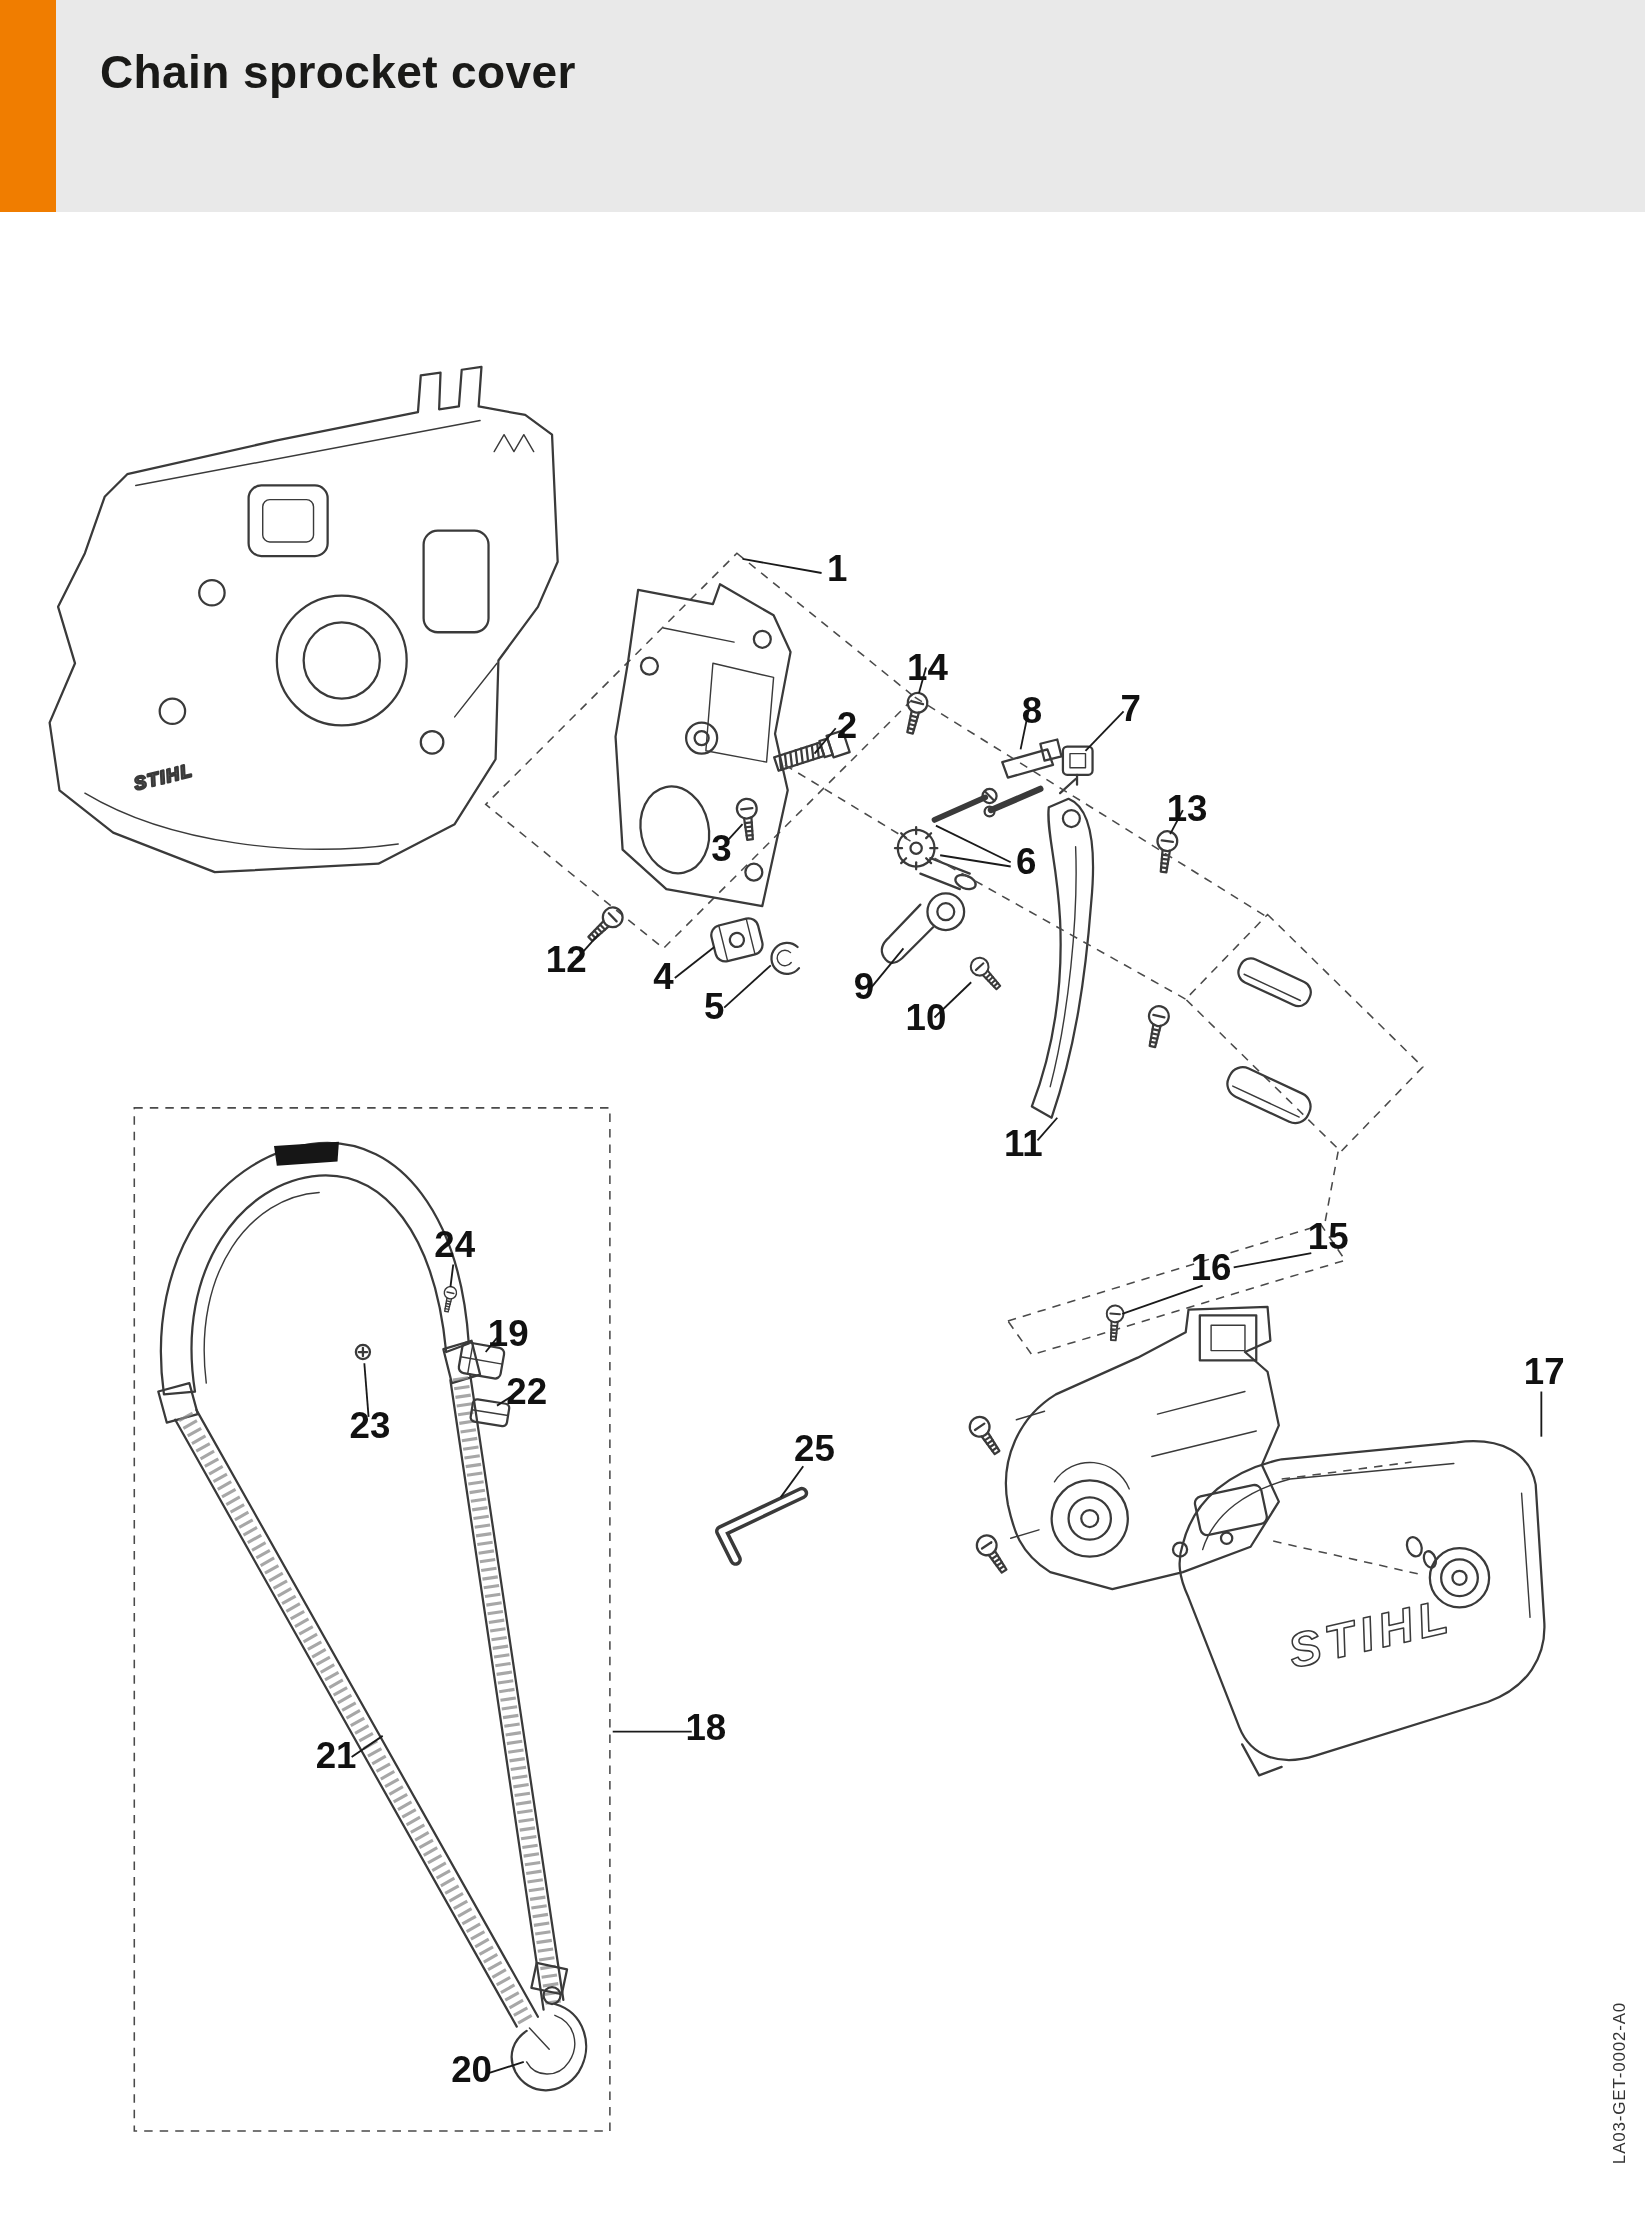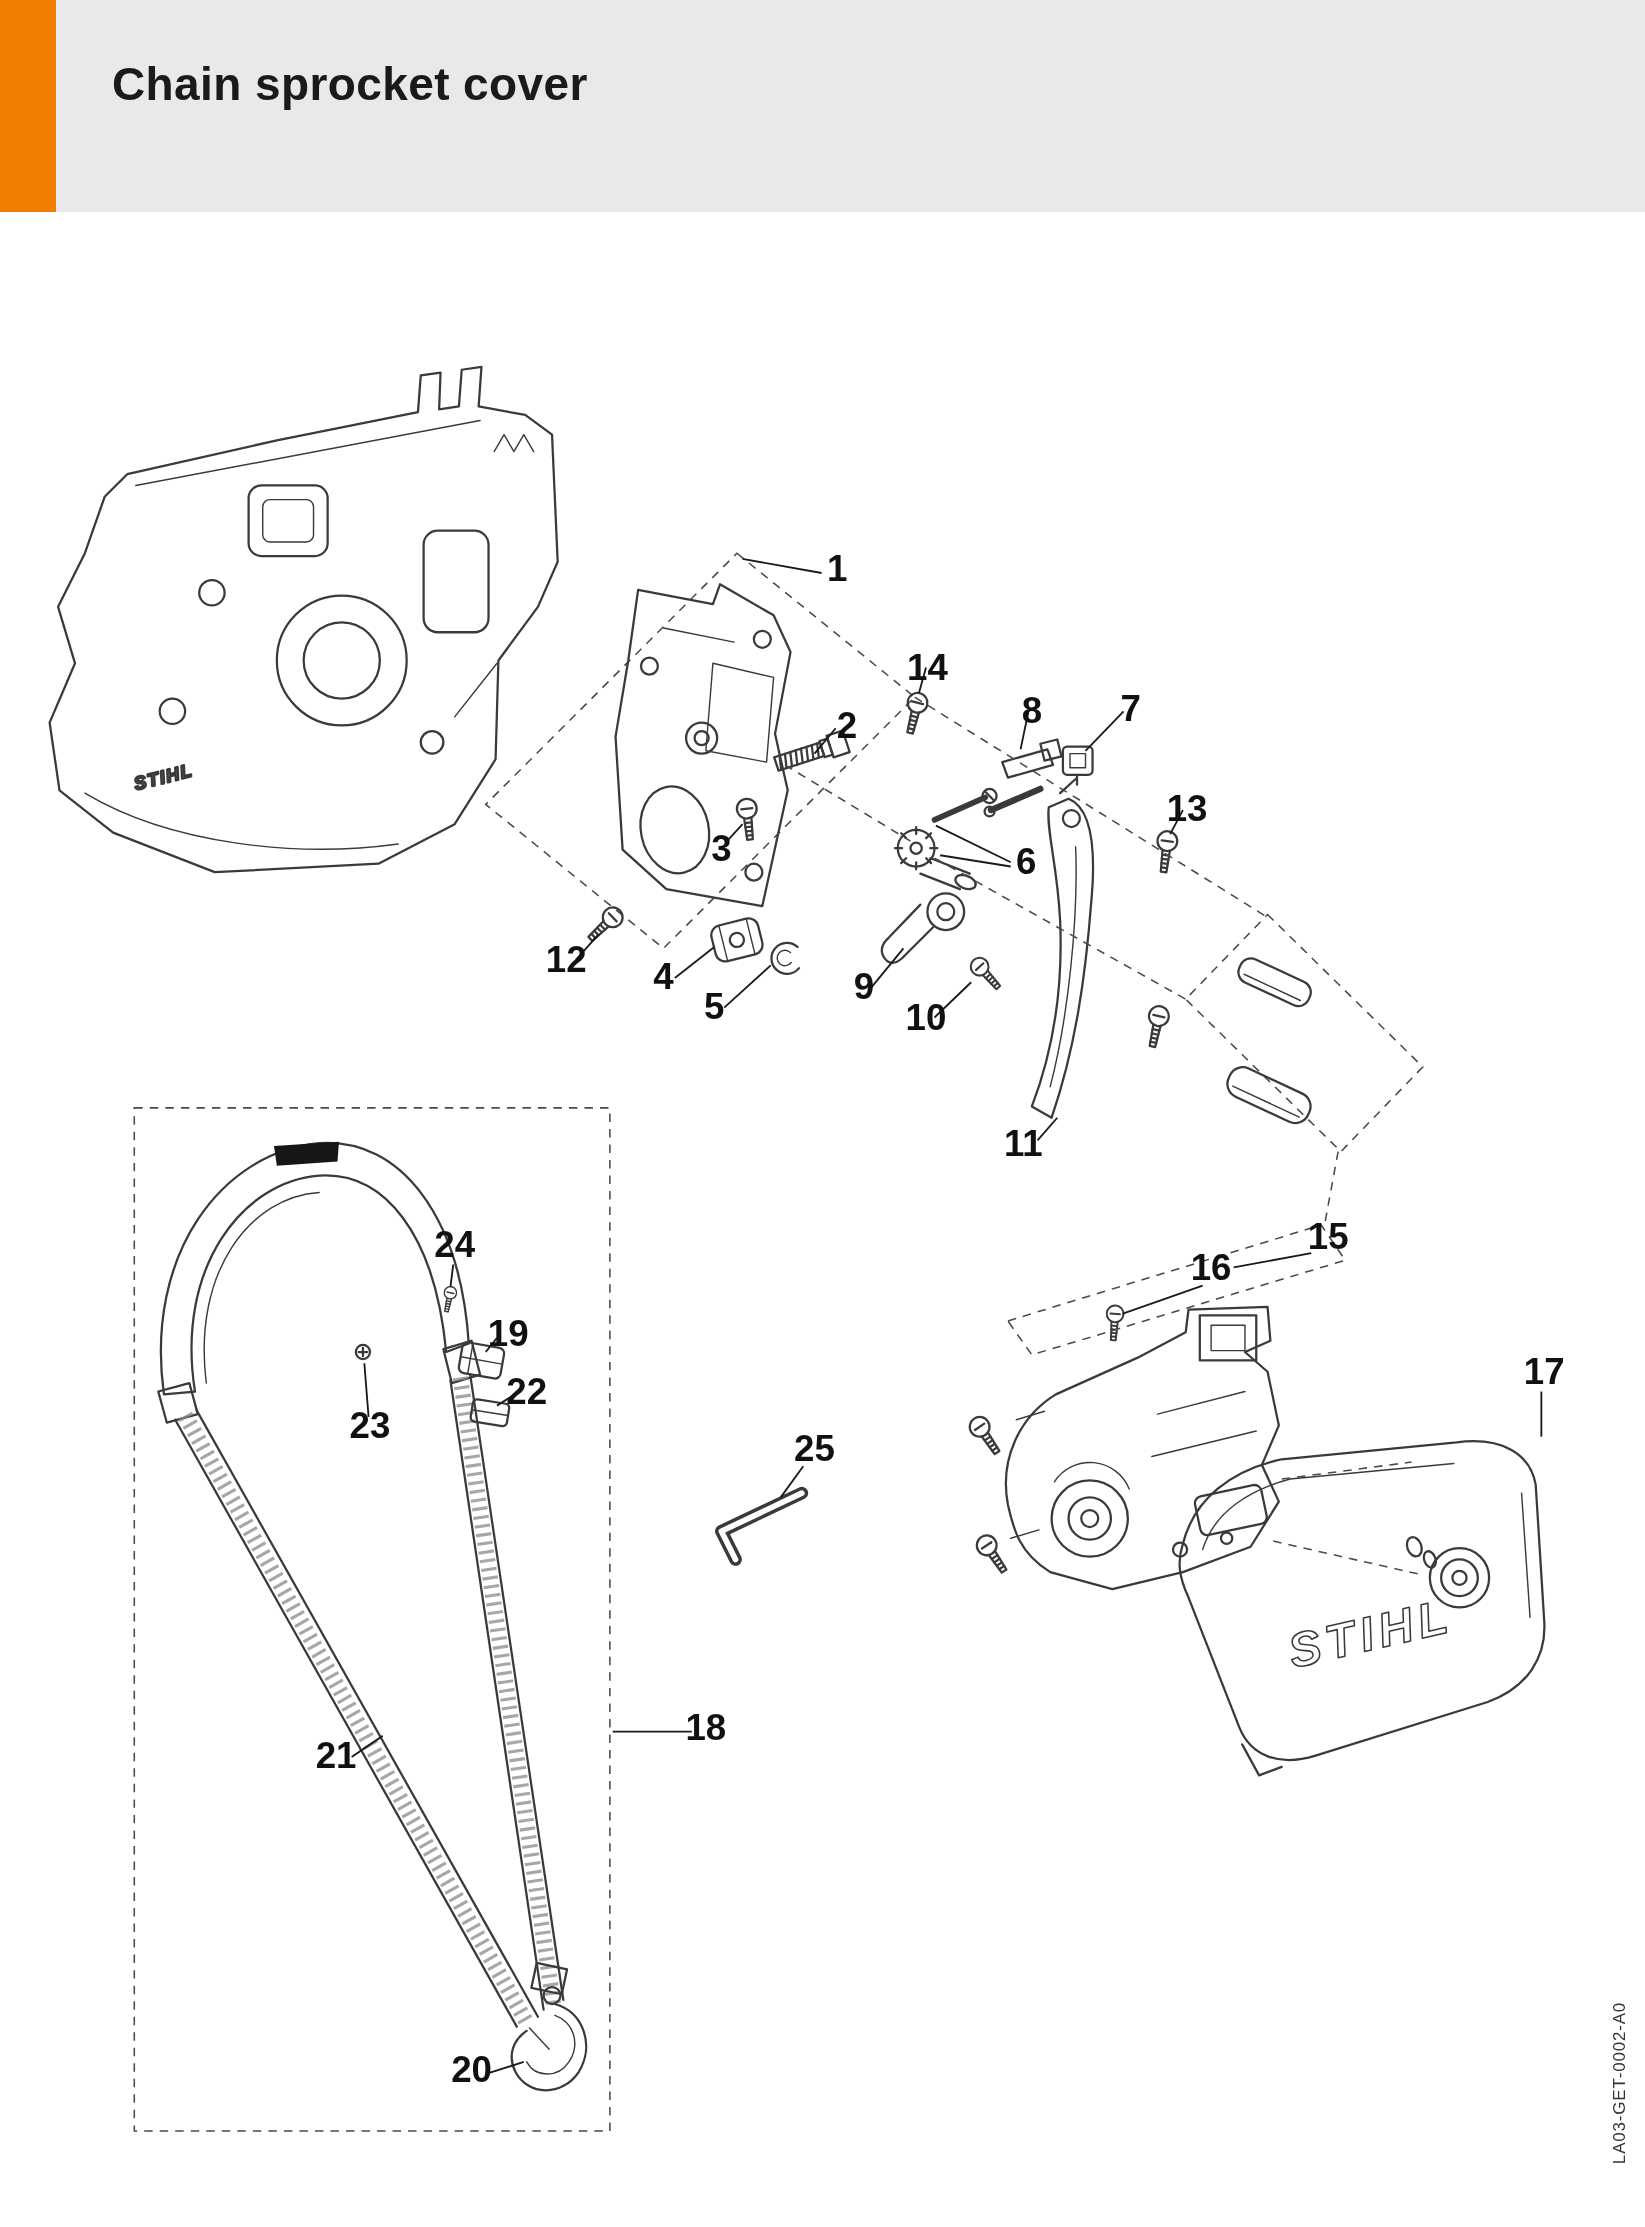--- a/index.html
+++ b/index.html
@@ -4,21 +4,21 @@
 <title></title>
 <style>
   html,body { margin:0; padding:0; background:#fff; }
   body {
     width:1646px; height:2227px; position:relative; overflow:hidden;
     font-family:"Liberation Sans", sans-serif;
   }
   .header-band { position:absolute; top:0; left:0; width:1646px; height:212px; background:#e9e9e9; }
   .accent-bar  { position:absolute; top:0; left:0; width:56px;  height:212px; background:#f07d00; }
   .page-title  {
-    position:absolute; top:45px; left:100px; margin:12px;
+    position:absolute; top:45px; left:100px; margin:0;
     font-size:46px; font-weight:700; color:#1a1a18; letter-spacing:0.4px;
   }
   svg.diagram { position:absolute; top:0; left:0; width:1646px; height:2227px; }
 
   
   .ln   { fill:none; stroke:#3a3a3a; stroke-width:1.6; stroke-linecap:round; stroke-linejoin:round; }
   .thin { stroke-width:1.0; }
   .dash { fill:none; stroke:#4a4a4a; stroke-width:1.1; stroke-dasharray:6 5; }
   .leader { stroke:#1a1a1a; stroke-width:1.3; fill:none; }
   .callout { font-family:"Liberation Sans",sans-serif; font-weight:700; font-size:26px; fill:#111; text-anchor:middle; }

